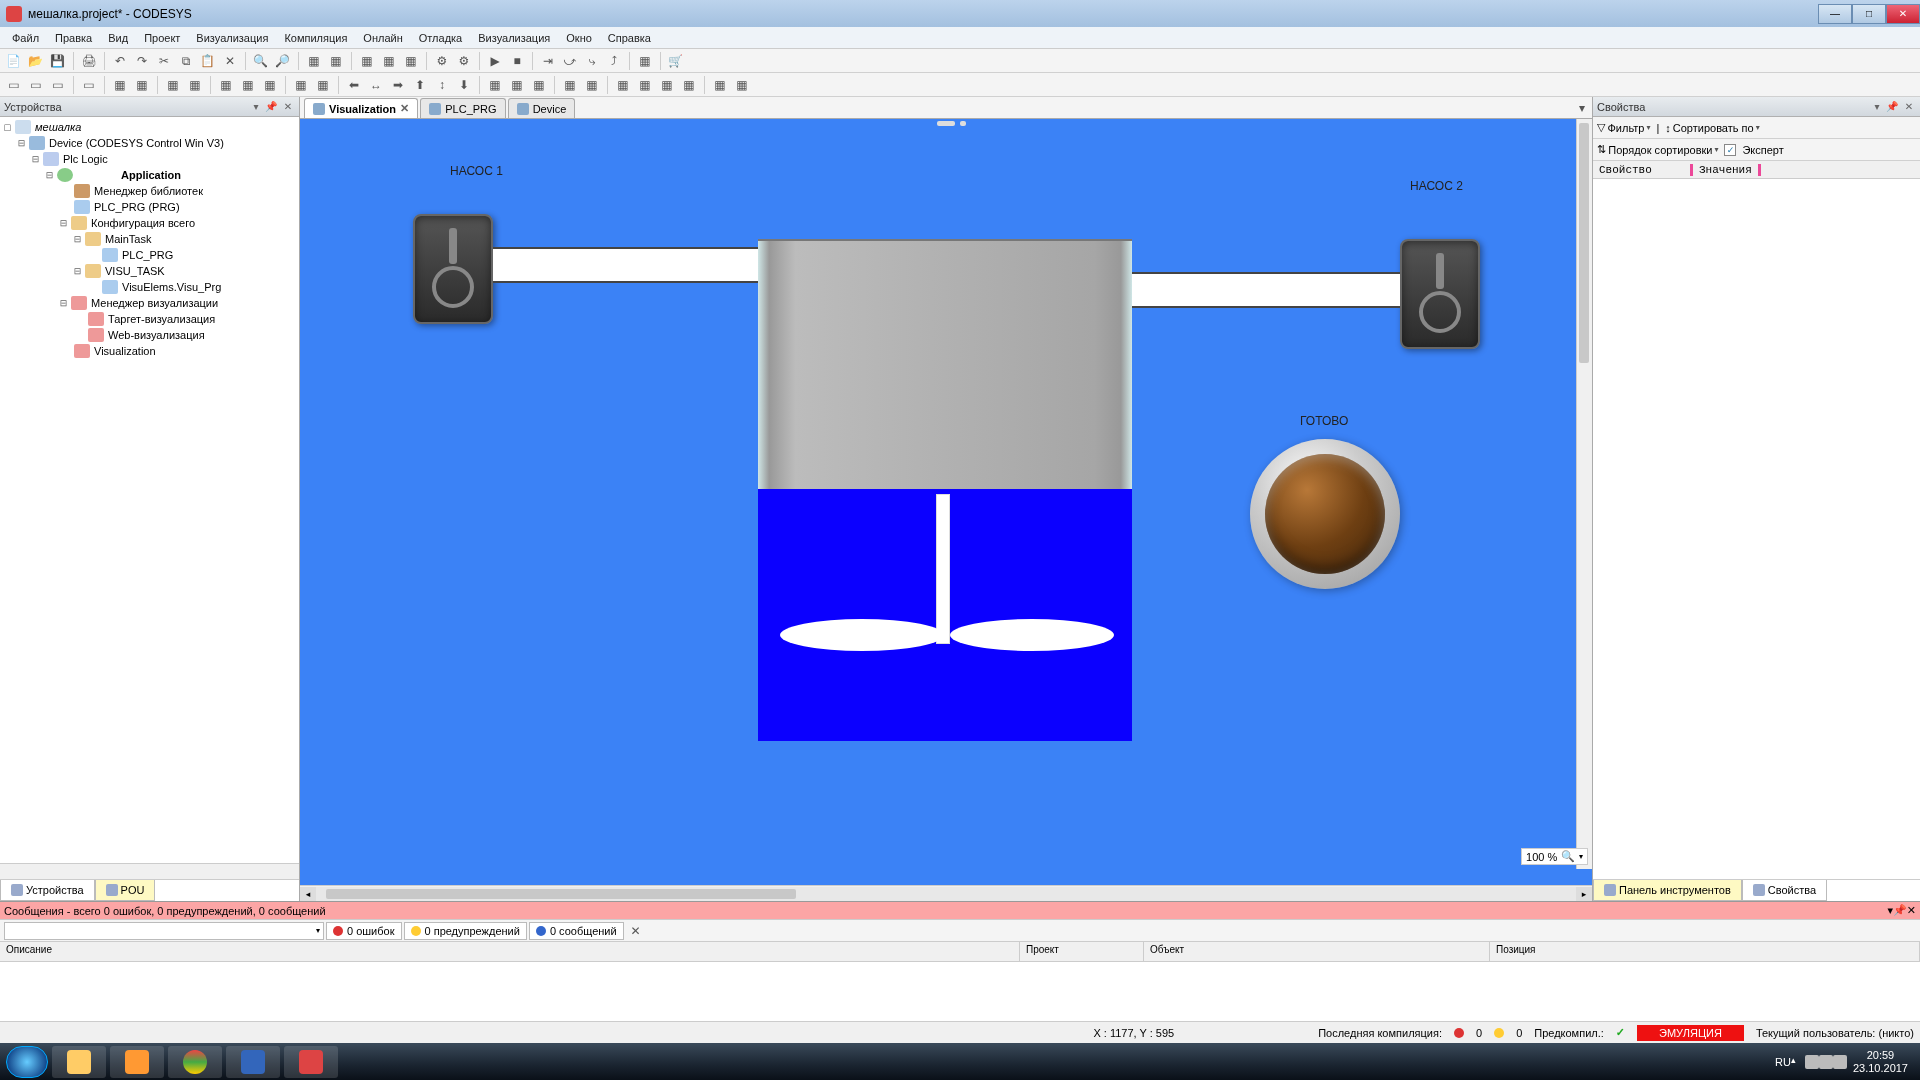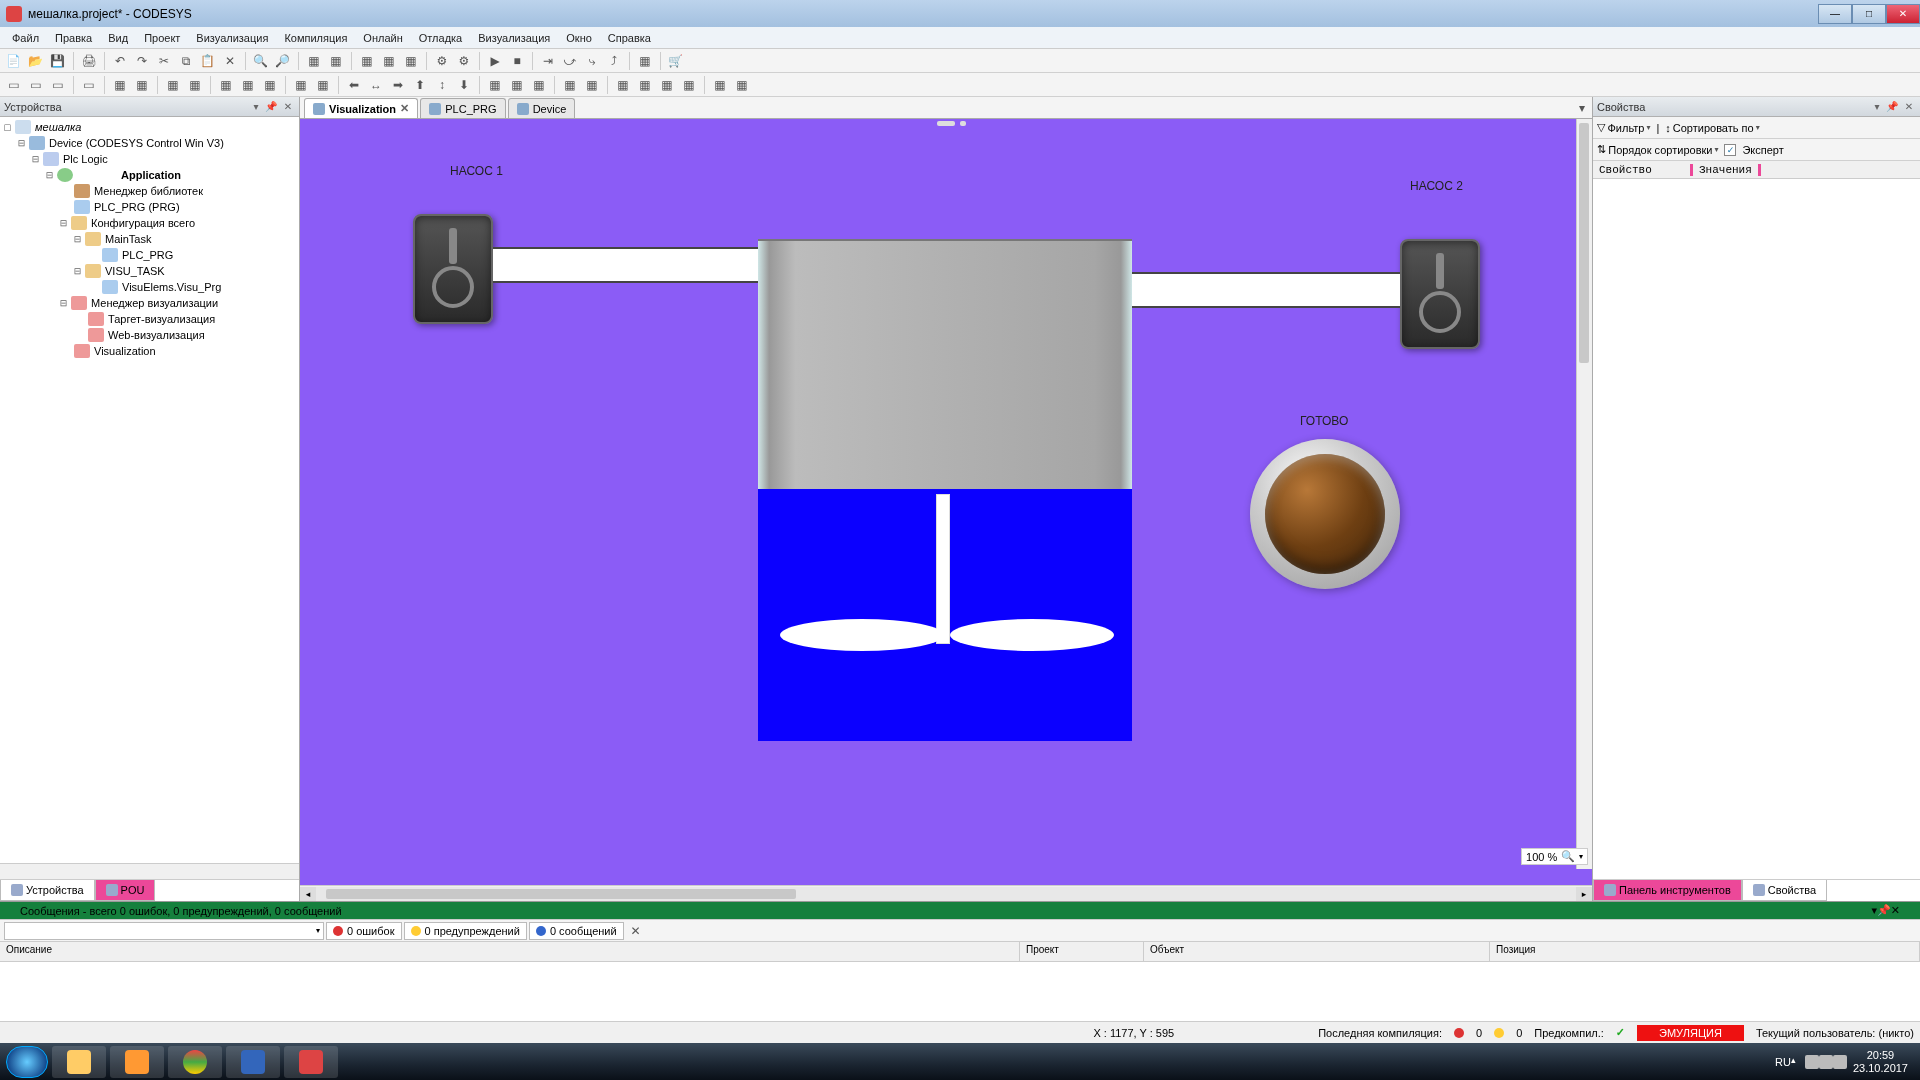--- a/index.html
+++ b/index.html
@@ -31,32 +31,32 @@
 .panel-hdr .spacer { flex:1; }
 .panel-hdr .pbtn { width:14px; height:14px; margin-left:2px; color:#666; display:flex; align-items:center; justify-content:center; font-size:10px; cursor:pointer; }
 .tree { flex:1; overflow:auto; background:#fff; font-size:11px; padding:2px; }
 .tree-row { display:flex; align-items:center; height:16px; white-space:nowrap; }
 .tree-row .exp { width:11px; text-align:center; color:#666; font-size:9px; cursor:pointer; }
 .tree-row .ico { width:16px; height:14px; margin:0 2px; background:#ddd; border-radius:2px; display:inline-block; }
 .tree-row .label { padding:0 2px; }
 .tree-row.apph .label { font-weight:bold;margin-left:44px; }
 .ind { display:inline-block; }
 .bottom-tabs { height:22px; display:flex; border-top:1px solid #ccc; }
-.btab { padding:2px 10px; border:1px solid #bbb; border-top:none; background:#ec4899; font-size:11px; display:flex; align-items:center; gap:3px; }
+.btab { padding:2px 10px; border:1px solid #bbb; border-top:none; background:#fef9c3; font-size:11px; display:flex; align-items:center; gap:3px; }
 .btab.active { background:#fff; }
 .btab-ico { width:12px; height:12px; background:#9ac; border-radius:2px; }
 
 
 .center-panel { flex:1; display:flex; flex-direction:column; }
 .tabstrip { height:22px; background:#f4f4f4; display:flex; align-items:flex-end; padding-left:4px; border-bottom:1px solid #aaa; }
 .file-tab { height:20px; padding:0 8px; border:1px solid #aaa; border-bottom:none; background:#e8e8e8; display:flex; align-items:center; gap:4px; font-size:11px; margin-right:2px; border-radius:3px 3px 0 0; }
 .file-tab.active { background:#fff; font-weight:bold; }
 .file-tab .tico { width:12px; height:12px; background:#8ac; border-radius:2px; }
 .file-tab .close { font-size:11px; color:#666; cursor:pointer; }
-.canvas-wrap { flex:1; position:relative; background:#8b5cf6; overflow:hidden; }
+.canvas-wrap { flex:1; position:relative; background:#3b82f6; overflow:hidden; }
 .canvas { position:absolute; inset:0; }
 .scroll-h { height:16px; background:#f0f0f0; border-top:1px solid #ccc; display:flex; align-items:center; }
 .scroll-track { flex:1; height:14px; background:#e8e8e8; position:relative; }
 .scroll-thumb { position:absolute; left:10px; top:2px; width:470px; height:10px; background:#c8c8c8; border-radius:2px; }
 .scroll-btn { width:16px; height:14px; background:#ddd; display:flex; align-items:center; justify-content:center; font-size:9px; }
 .zoom-ind { position:absolute; right:4px; bottom:20px; font-size:11px; background:#fff; border:1px solid #ccc; padding:1px 4px; display:flex; align-items:center; gap:4px; }
 .vscroll { position:absolute; right:0; top:0; bottom:16px; width:16px; background:#f0f0f0; border-left:1px solid #ccc; }
 .vscroll-thumb { position:absolute; top:4px; left:2px; width:10px; height:240px; background:#c8c8c8; border-radius:2px; }
 
 
@@ -78,21 +78,21 @@
 .right-panel { width:328px; border-left:1px solid #aaa; display:flex; flex-direction:column; }
 .prop-tools { height:22px; background:#f4f4f4; border-bottom:1px solid #d0d0d0; display:flex; align-items:center; gap:6px; padding:0 4px; font-size:11px; }
 .prop-tools .pt { display:flex; align-items:center; gap:2px; cursor:pointer; }
 .prop-tools .arrow { font-size:8px; color:#555; }
 .prop-hdr-row { display:flex; align-items:center; height:18px; font-size:11px; background:#f0f0f0; border-bottom:1px solid #ccc; }
 .prop-hdr-row .cell { padding:0 6px; border-right:3px solid #ec4899;font-family:Liberation Mono, monospace; }
 .prop-body { flex:1; background:#fff; }
 
 
 .messages { height:142px; border-top:1px solid #999; display:flex; flex-direction:column; }
-.msg-hdr { height:18px; background:#15803d; display:flex; align-items:center; padding:0 20px; font-size:11px; border-bottom:1px solid #ccc; }
+.msg-hdr { height:18px; background:#fca5a5; display:flex; align-items:center; padding:0 4px; font-size:11px; border-bottom:1px solid #ccc; }
 .msg-hdr .sp { flex:1; }
 .msg-tb { height:22px; display:flex; align-items:center; gap:2px; padding:0 4px; background:#f4f4f4; border-bottom:1px solid #ccc; font-size:11px; }
 .msg-drop { width:320px; height:18px; border:1px solid #bbb; background:#fff; display:flex; align-items:center; justify-content:flex-end; padding:0 3px; }
 .msg-pill { height:18px; border:1px solid #bbb; padding:0 6px; display:flex; align-items:center; gap:4px; background:#fff; }
 .dot { width:10px;height:10px;border-radius:50%; }
 .dot.r{background:#d33;} .dot.y{background:#fc3;} .dot.b{background:#36c;}
 .msg-cols { height:20px; display:flex; font-size:10px; background:#f0f0f0; border-bottom:1px solid #ccc; }
 .msg-cols .c { padding:2px 6px; border-right:1px solid #ccc; }
 .msg-body { flex:1; background:#fff; }
 

